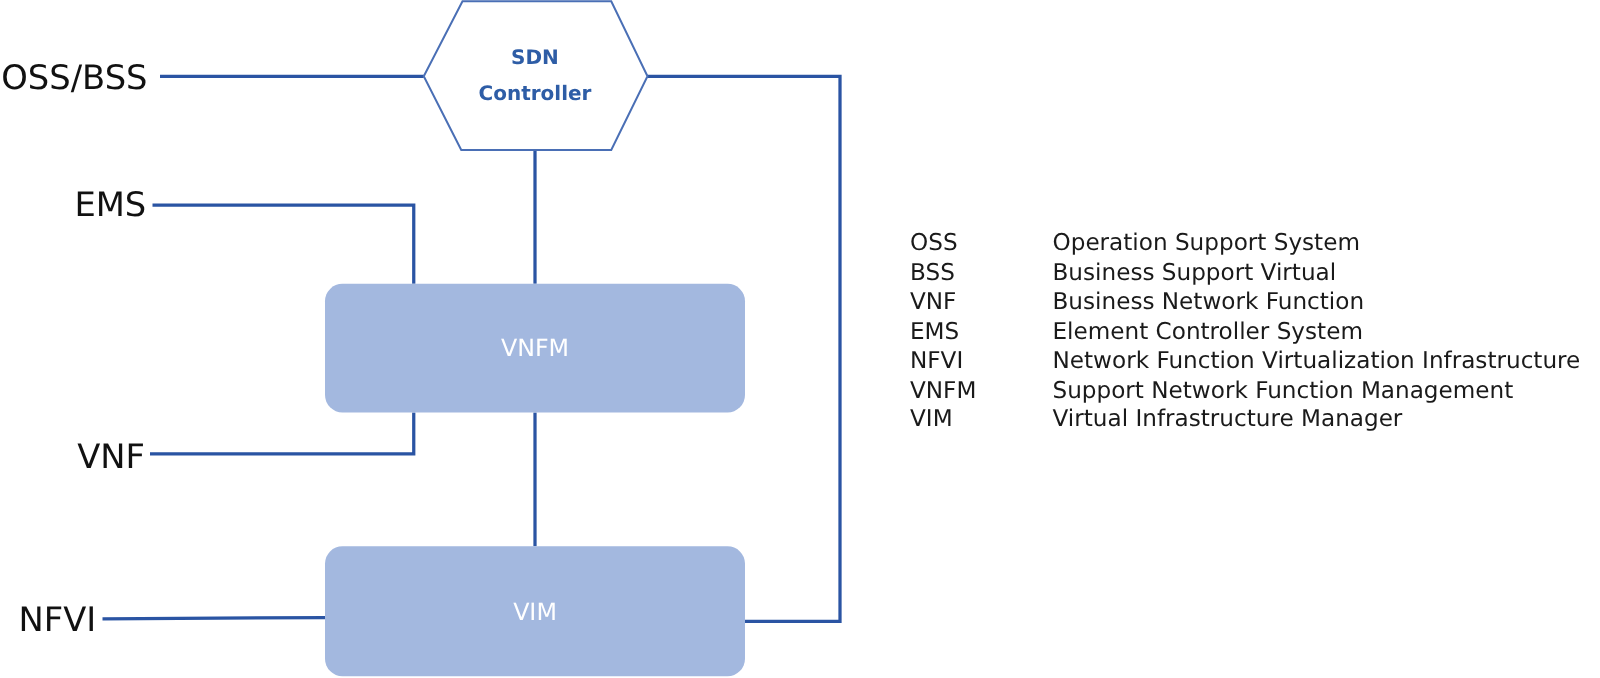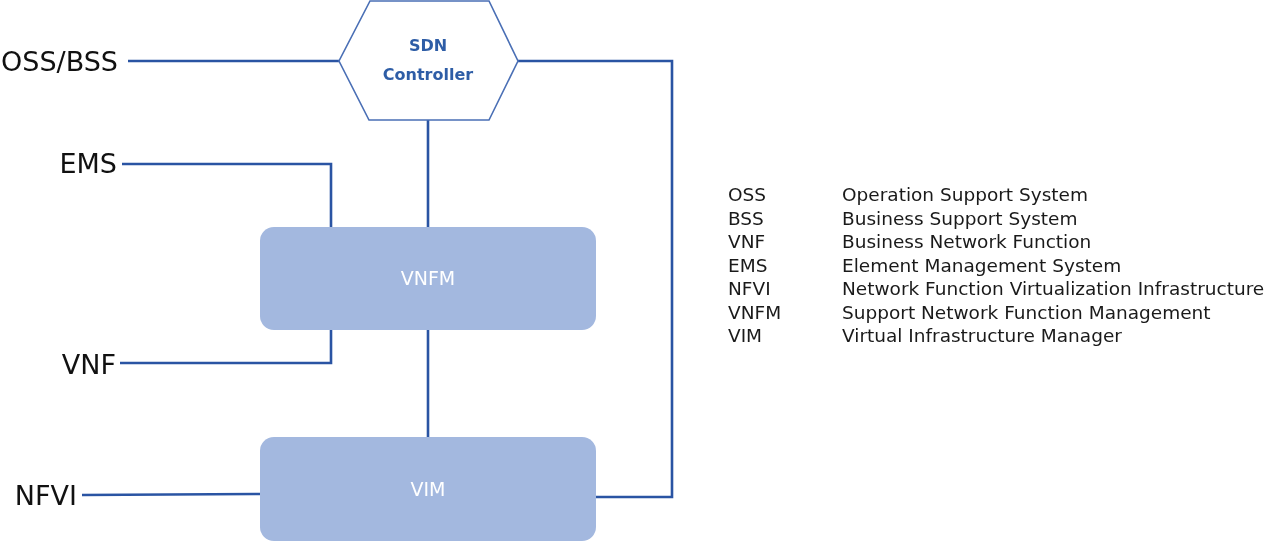--- a/index.html
+++ b/index.html
@@ -45,29 +45,29 @@
   <text class="ext-label" x="77" y="505" text-anchor="end">NFVI</text>
 </svg>
 
 <div class="legend">
   <div class="legend-row">
     <span class="legend-abbr">OSS</span>
     <span class="legend-desc">Operation Support System</span>
   </div>
   <div class="legend-row">
     <span class="legend-abbr">BSS</span>
-    <span class="legend-desc">Business Support System</span>
+    <span class="legend-desc">Business Support Virtual</span>
   </div>
   <div class="legend-row">
     <span class="legend-abbr">VNF</span>
     <span class="legend-desc">Business Network Function</span>
   </div>
   <div class="legend-row">
     <span class="legend-abbr">EMS</span>
-    <span class="legend-desc">Element Management System</span>
+    <span class="legend-desc">Element Controller System</span>
   </div>
   <div class="legend-row">
     <span class="legend-abbr">NFVI</span>
     <span class="legend-desc">Network Function Virtualization Infrastructure</span>
   </div>
   <div class="legend-row">
     <span class="legend-abbr">VNFM</span>
     <span class="legend-desc">Support Network Function Management</span>
   </div>
   <div class="legend-row">

